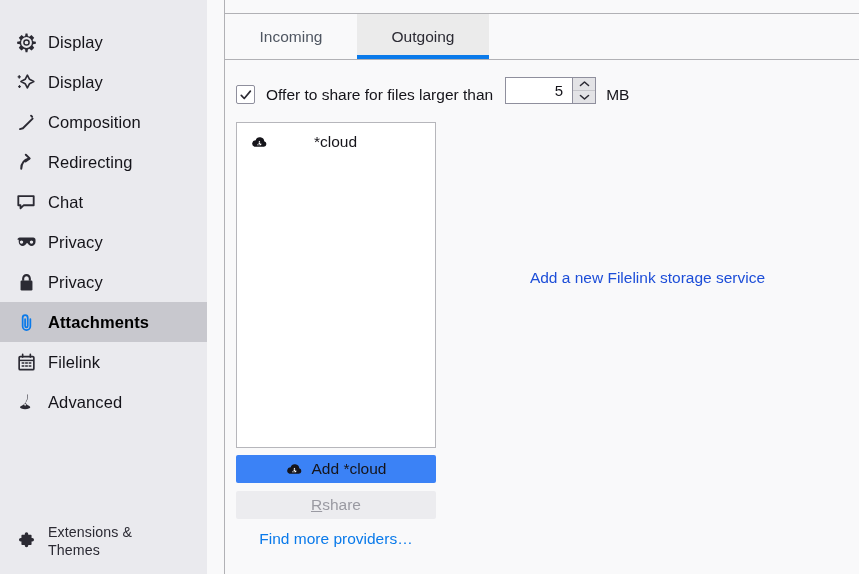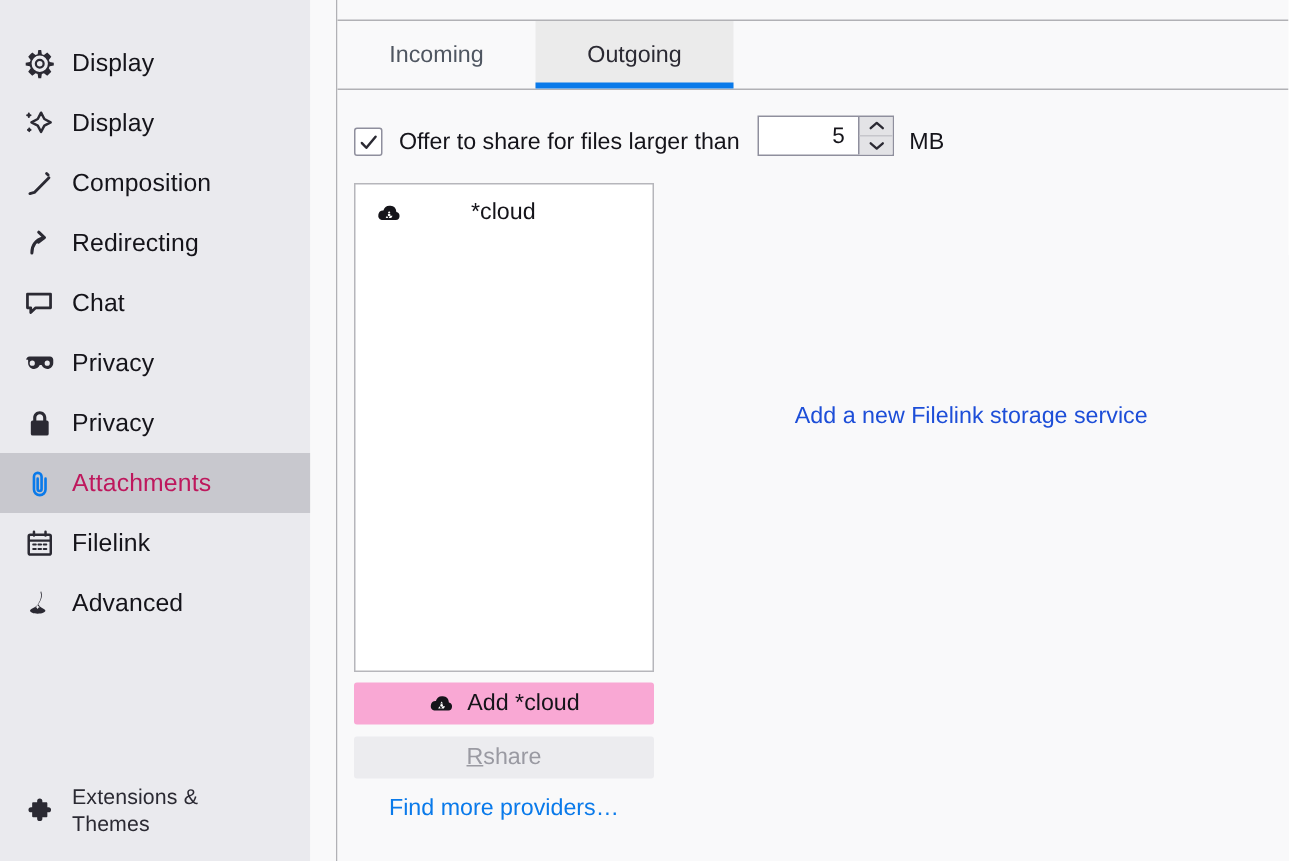--- a/index.html
+++ b/index.html
@@ -52,22 +52,22 @@
   .nav-item .icon svg { display: block; }
   .nav-label {
     font-size: 16.5px;
     letter-spacing: 0.1px;
     line-height: 1.15;
   }
   .nav-item.selected {
     background: #c8c8ce;
   }
   .nav-item.selected .nav-label {
-    color: #be185d;
-    font-weight: 400;
+    color: #000000;
+    font-weight: 700;
   }
   .sidebar-spacer { flex: 1 1 auto; }
   .nav-item.extensions {
     height: 46px;
     margin-bottom: 10px;
     align-items: center;
   }
   .nav-item.extensions .nav-label {
     font-size: 14.2px;
     line-height: 18px;
@@ -238,21 +238,21 @@
     align-items: center;
     justify-content: center;
     height: 28px;
     font-size: 15.5px;
     box-sizing: border-box;
     cursor: default;
     margin-top: 7px;
     border-radius: 2px;
   }
   .btn.add {
-    background: #f9a8d4;
+    background: #3b82f6;
     color: #15141a;
   }
   .btn.add .cloud-icon {
     margin-right: 9px;
     display: flex;
     align-items: center;
   }
   .btn.remove {
     background: #ececef;
     color: #9a9aa2;

